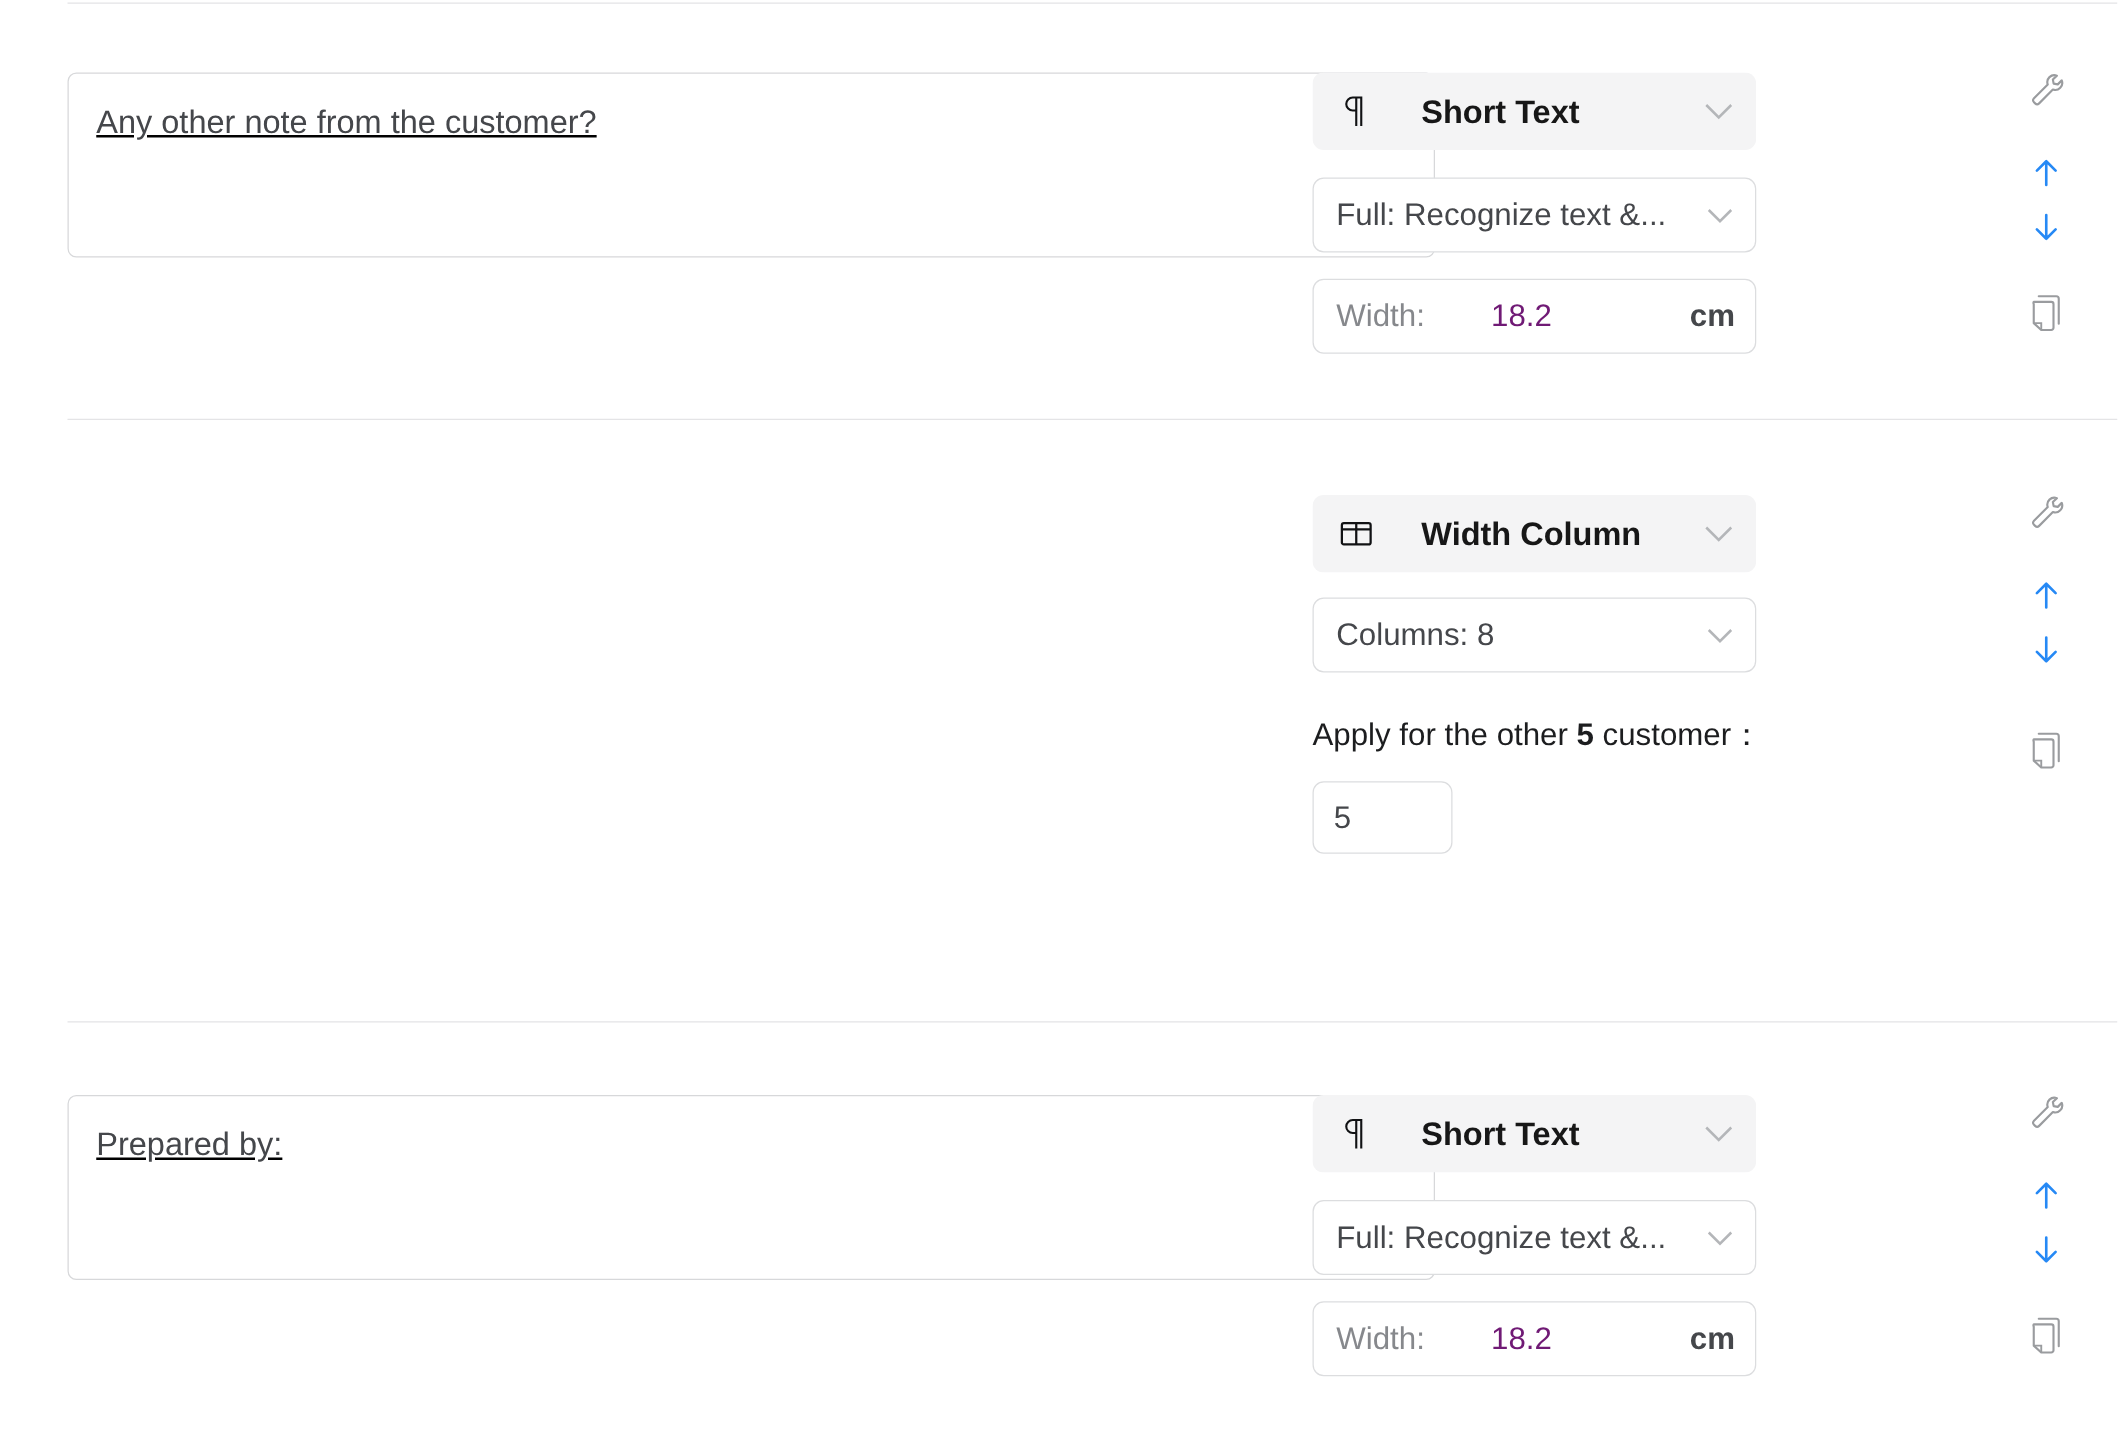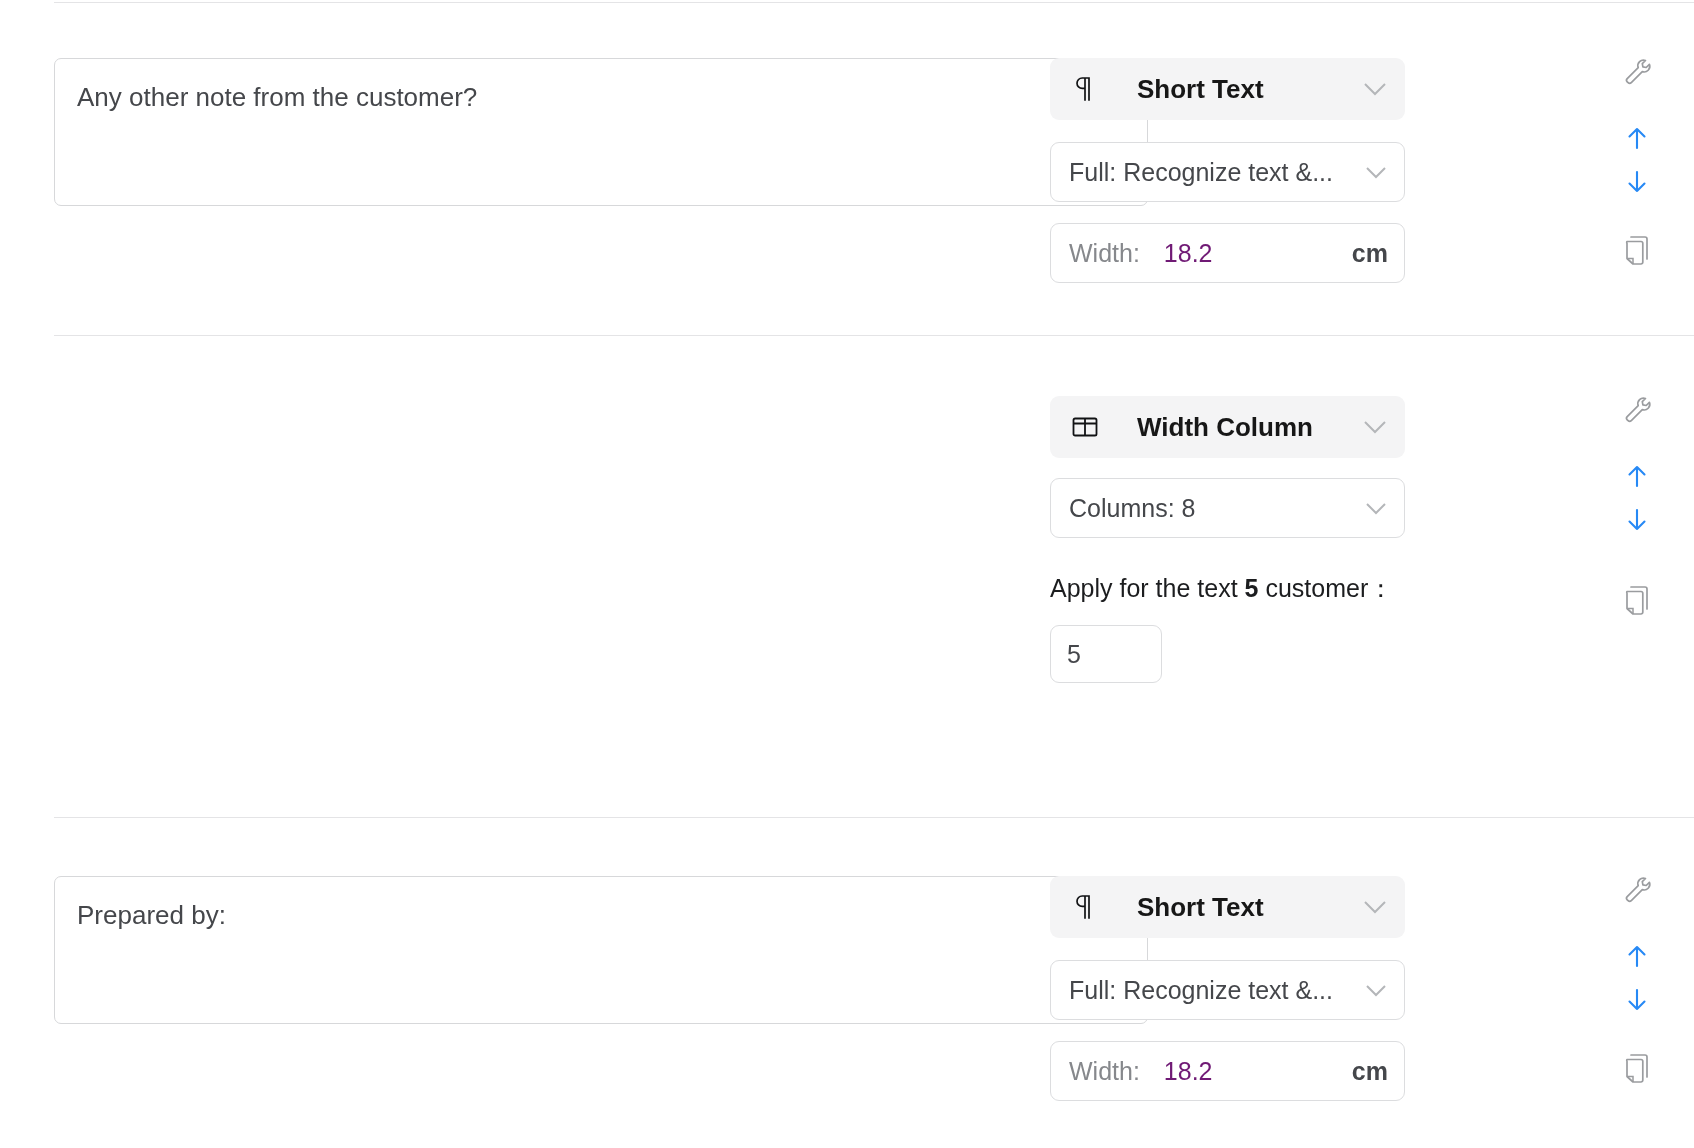--- a/index.html
+++ b/index.html
@@ -58,21 +58,21 @@
     padding: 22px 20px 14px 22px;
     line-height: 1.25;
     resize: none;
     outline: none;
     display: block;
     overflow: hidden;
   }
   .q-textarea::placeholder { color: #b9bbbe; }
 
   
-  .ta-wrap { position: relative; width: 1094px; }
+  .ta-wrap { position: relative; width: 1094px; text-decoration: underline; }
   .ta-grip {
     position: absolute;
     right: 4px;
     bottom: 4px;
     width: 14px;
     height: 14px;
     pointer-events: none;
   }
 
   
@@ -128,21 +128,21 @@
   }
 
   .ctrl-select .sel-text {
     flex: 1 1 auto;
     white-space: nowrap;
     overflow: hidden;
     text-overflow: clip;
     color: #45474b;
   }
 
-  .ctrl-input .lbl { color: #86888c; flex: none; margin-right: 2px; }
+  .ctrl-input .lbl { color: #86888c; flex: none; margin-right: 31px; }
   .ctrl-input .val { color: #701a75; flex: 1 1 auto; }
   .ctrl-input .unit { color: #45474b; flex: none; margin-left: auto; font-weight: bold; }
 
   .apply-line {
     font-size: 25px;
     color: #1c1d1f;
     white-space: nowrap;
     line-height: 1;
   }
   .apply-line b { font-weight: bold; }
@@ -290,21 +290,21 @@
         <span class="sel-text">Columns: 8</span>
         <span class="chev">
           <svg width="24" height="15" viewBox="0 0 24 15">
               <path d="M3 3 L12 12 L21 3" stroke="currentColor" stroke-width="2" fill="none"></path>
             </svg>
         </span>
       </div>
 
       <div style="height:38px;" class="spacer"></div>
 
-      <div class="apply-line"><span>Apply for the text </span><b>5</b><span> customer：</span></div>
+      <div class="apply-line"><span>Apply for the other </span><b>5</b><span> customer：</span></div>
 
       <div style="height:24px;" class="spacer"></div>
 
       <input class="num-input" type="text" value="5" style="">
     </div>
   </div>
 
   <div class="tool-col" style="top:388px; left:1607px;">
     <div class="tool-btn grey">
       <svg width="32" height="32" viewBox="0 0 32 32">

